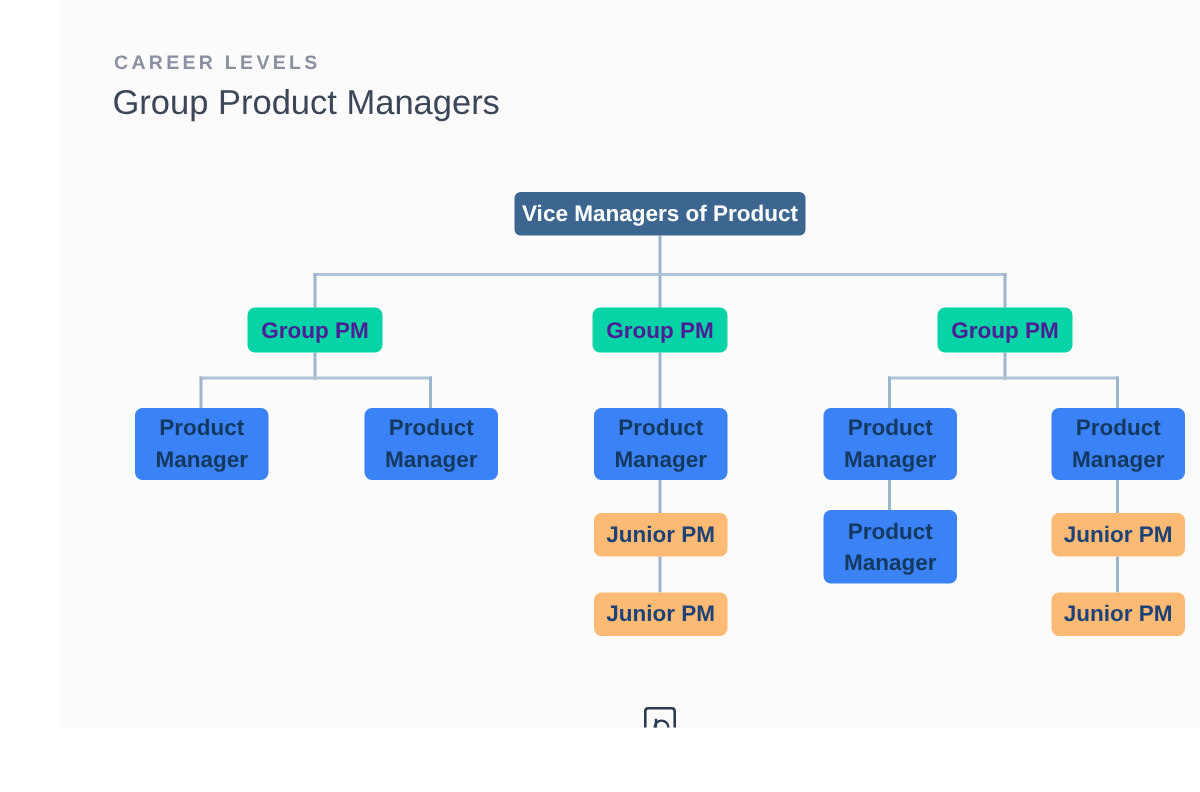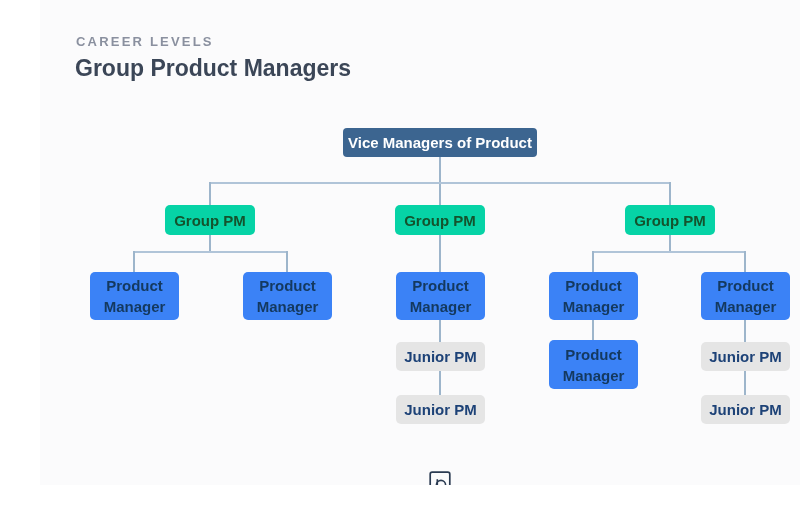--- a/index.html
+++ b/index.html
@@ -21,21 +21,21 @@
     left: 36px; top: 34px;
     font-size: 13px;
     font-weight: 700;
     letter-spacing: 2.2px;
     color: #8a909f;
   }
   .title {
     position: absolute;
     left: 35px; top: 55px;
     font-size: 23px;
-    font-weight: 700;
+    font-weight: 400;
     color: #3b4657;
   }
 
   
   .vline, .hline { position: absolute; }
   .vline { width: 2px; background: #9db5cb; }
   .hline { height: 2px; background: #b0c4d8; }
 
   
   .node {
@@ -43,23 +43,23 @@
     display: flex;
     align-items: center;
     justify-content: center;
     text-align: center;
     font-weight: 700;
     font-size: 15px;
     line-height: 1.4;
     border-radius: 5px;
   }
   .node.vp   { background: #3c6590; color: #ffffff; border-radius: 4px; }
-  .node.gpm  { background: #06d3a6; color: #14532d; text-align: right; }
+  .node.gpm  { background: #06d3a6; color: #4c1d95; text-align: right; }
   .node.pm   { background: #3b82f6; color: #14395f; }
-  .node.jpm  { background: #e5e5e5; color: #1d4277; }
+  .node.jpm  { background: #fdba74; color: #1d4277; }
 
   
   #n-vp    { left: 303px; top: 128px; width: 194px; height: 29px; }
   #n-gpm1  { left: 125px; top: 205px; width: 90px;  height: 30px; }
   #n-gpm2  { left: 355px; top: 205px; width: 90px;  height: 30px; }
   #n-gpm3  { left: 585px; top: 205px; width: 90px;  height: 30px; }
   #n-pm1   { left: 50px;  top: 272px; width: 89px;  height: 48px; }
   #n-pm2   { left: 203px; top: 272px; width: 89px;  height: 48px; }
   #n-pm3   { left: 356px; top: 272px; width: 89px;  height: 48px; }
   #n-pm4   { left: 509px; top: 272px; width: 89px;  height: 48px; }

